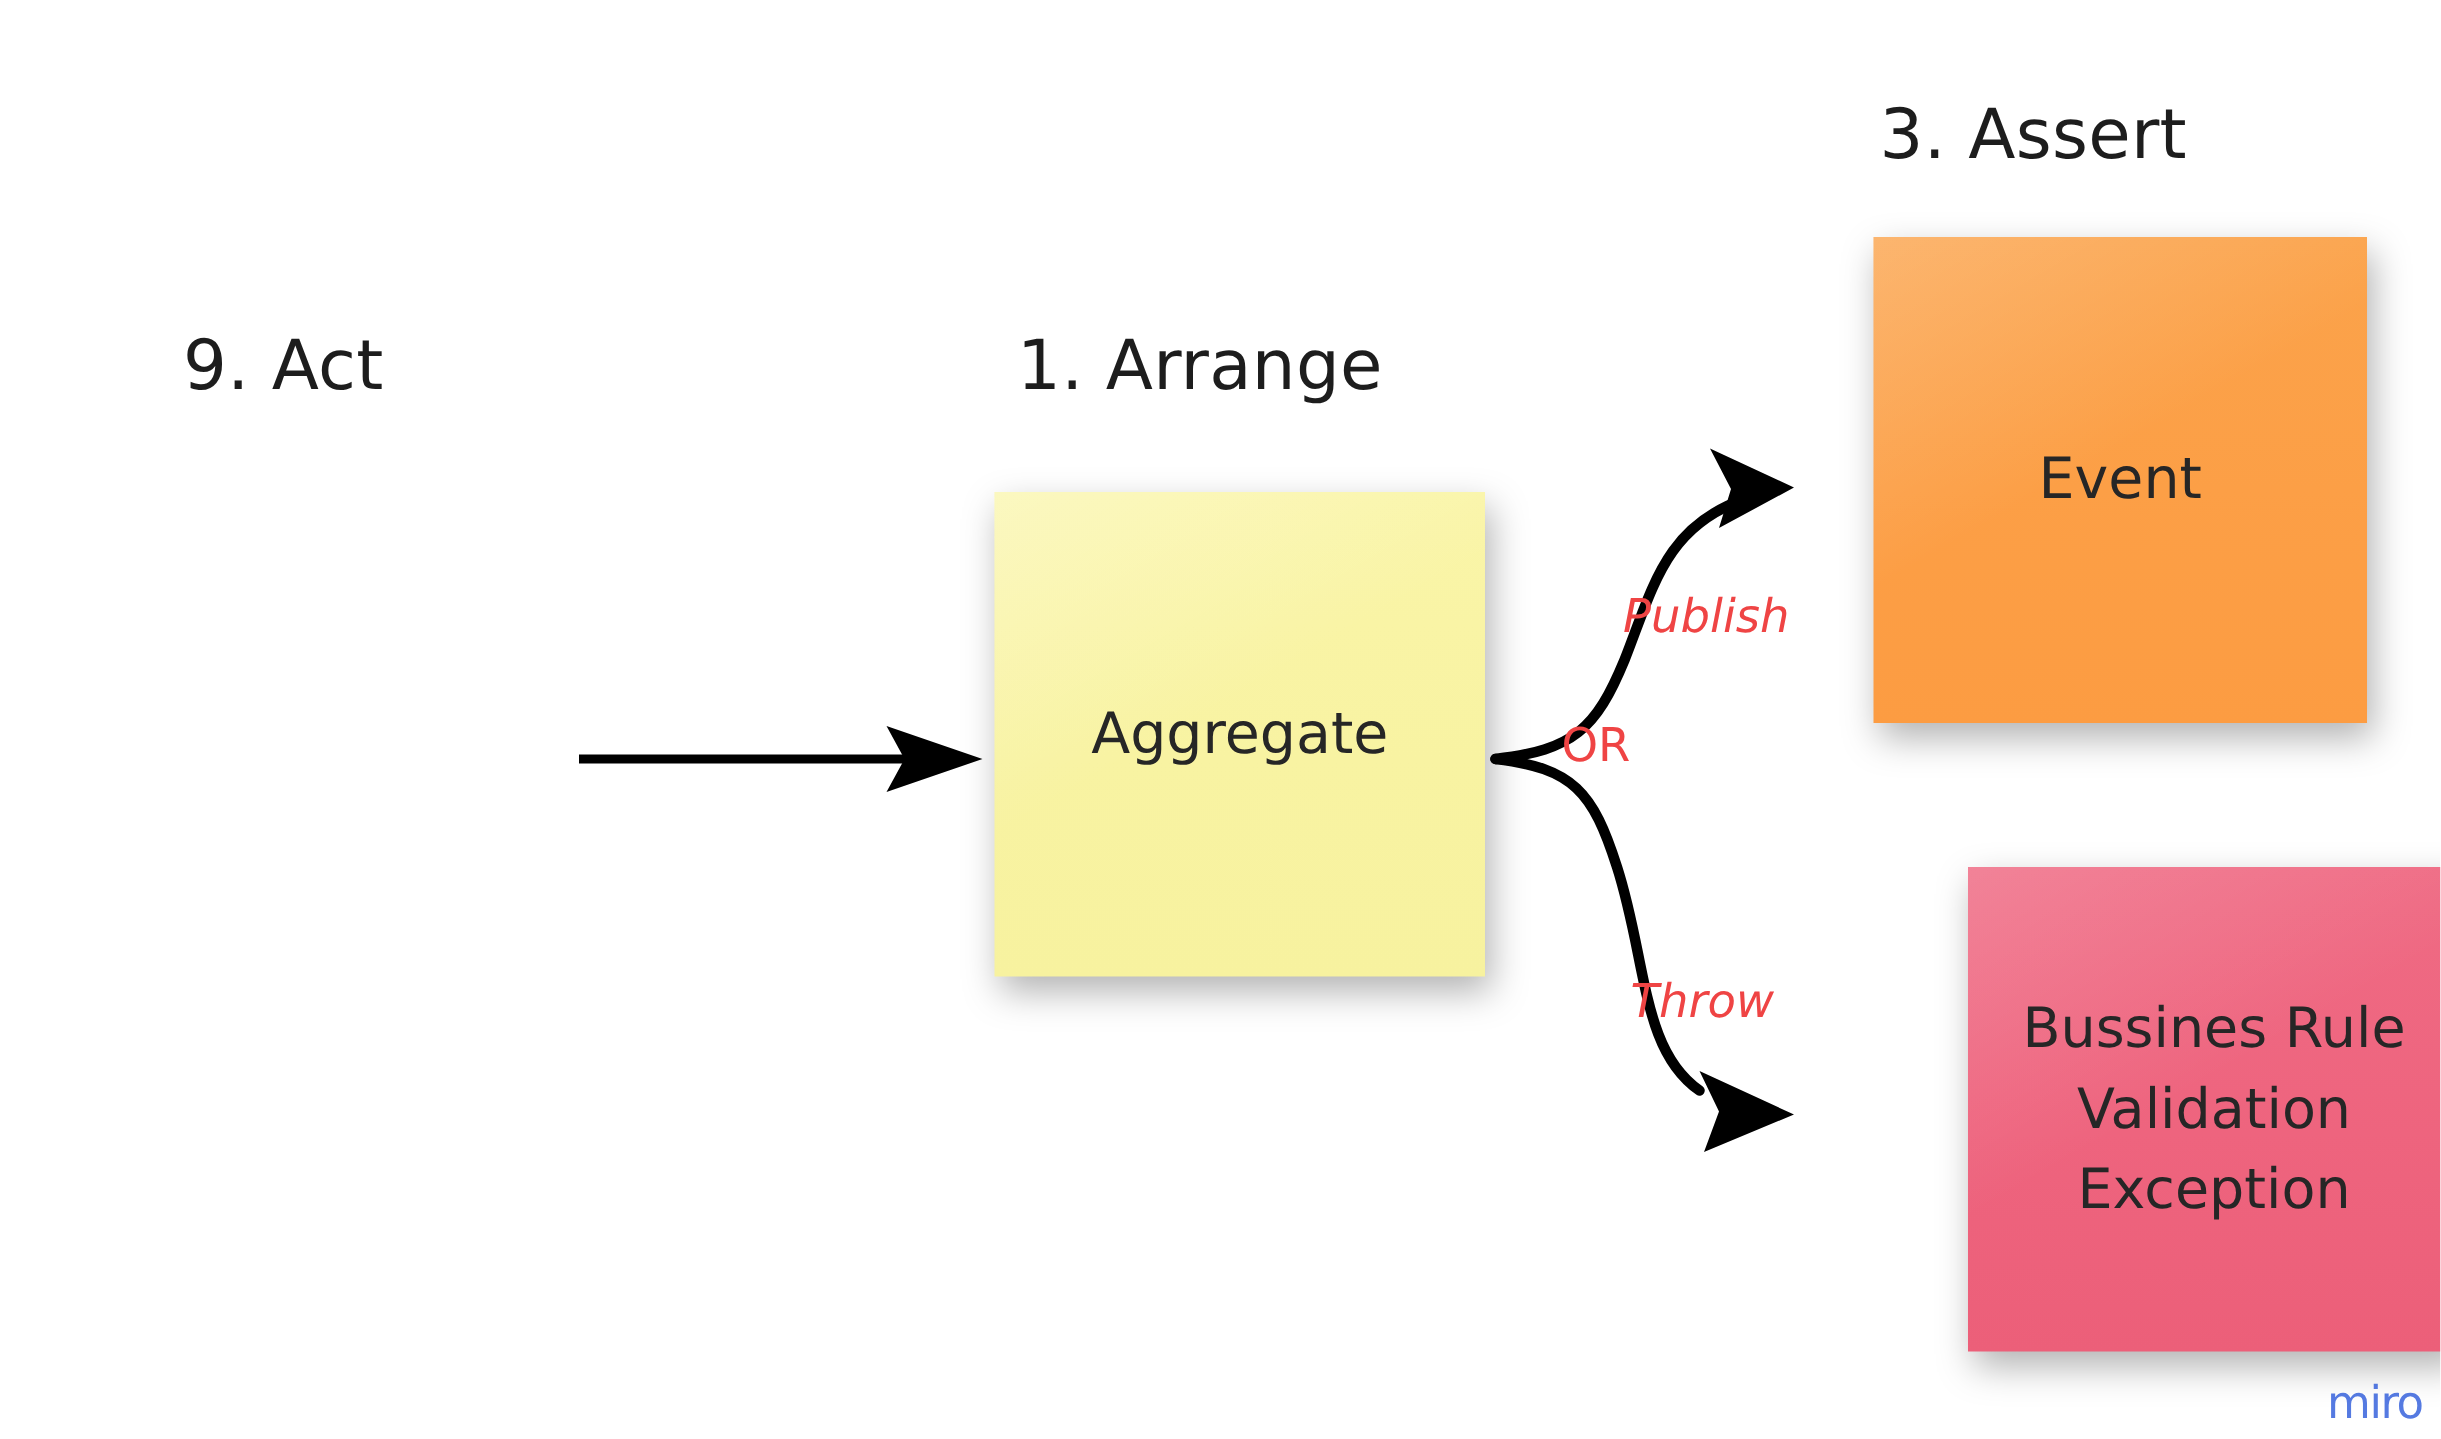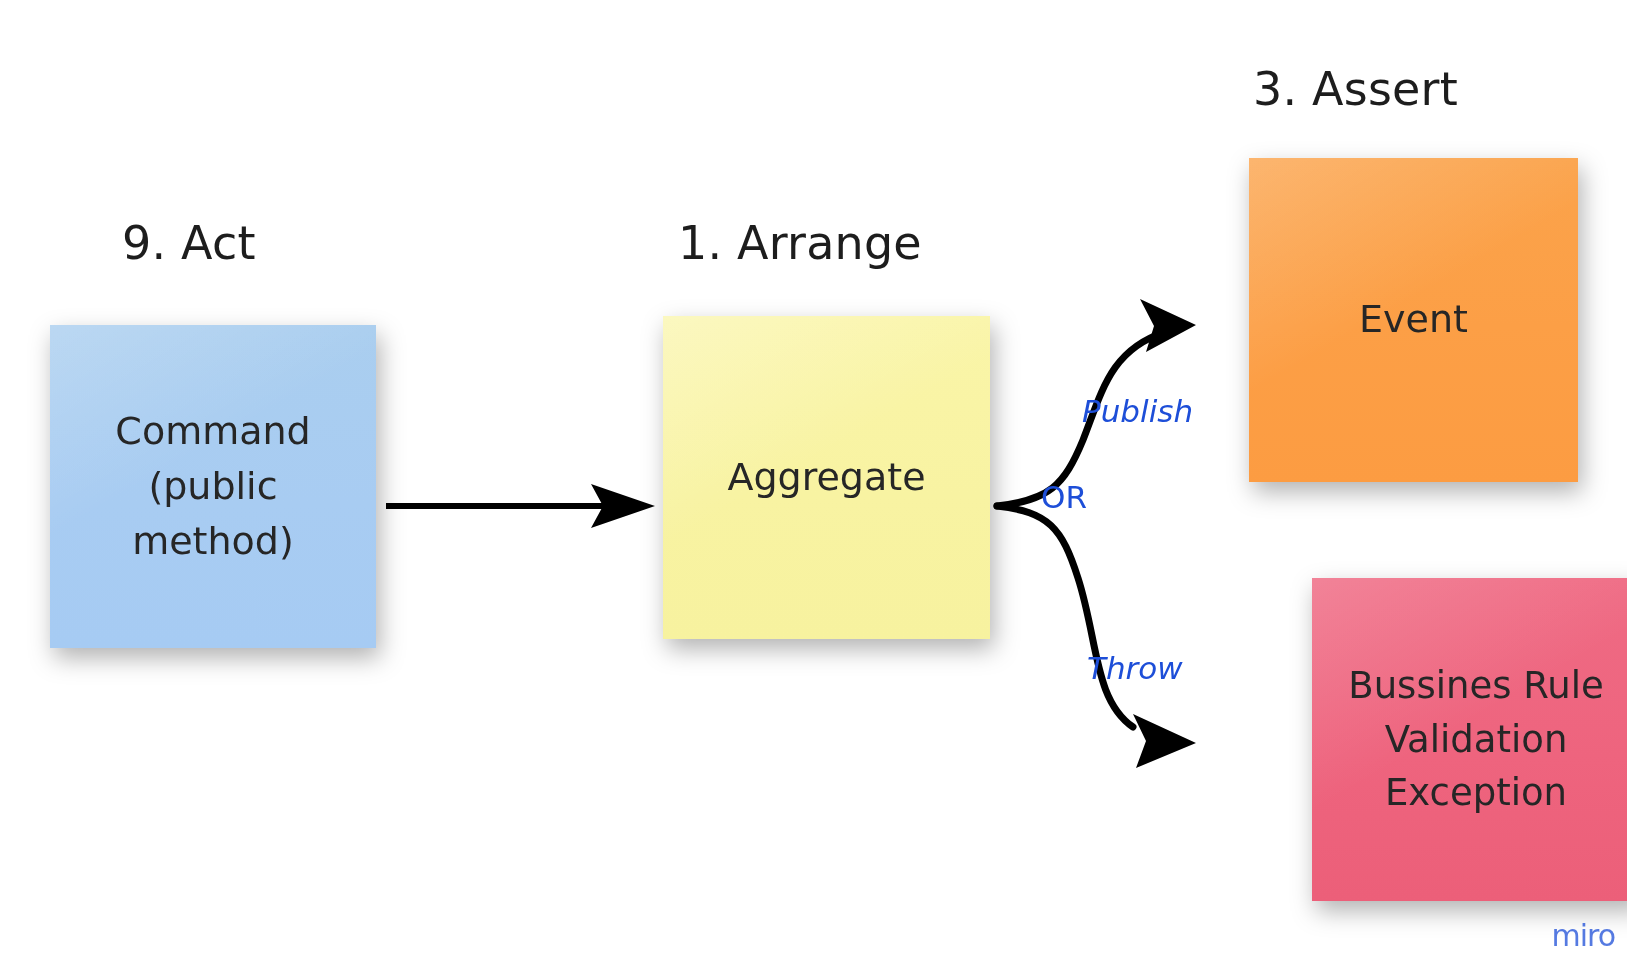--- a/index.html
+++ b/index.html
@@ -53,21 +53,21 @@
   }
 
   #note-command {
     left: 50px;  top: 325px;
     width: 326px; height: 323px;
     background:
       linear-gradient(150deg, rgba(255,255,255,0.20) 0%, rgba(255,255,255,0.0) 42%),
       linear-gradient(180deg, #aaceef 0%, #a8ccf2 55%, #a6cbf3 100%);
   }
   #note-aggregate {
-    left: 663px; top: 316px;
+    left: 663px; top: 328px;
     width: 327px; height: 323px;
     background:
       linear-gradient(150deg, rgba(255,255,255,0.28) 0%, rgba(255,255,255,0.0) 45%),
       linear-gradient(180deg, #faf5a8 0%, #f8f3a2 55%, #f7f29f 100%);
   }
   #note-event {
     left: 1249px; top: 158px;
     width: 329px; height: 324px;
     background:
       linear-gradient(150deg, rgba(255,255,255,0.20) 0%, rgba(255,255,255,0.0) 46%),
@@ -87,21 +87,21 @@
   #connectors {
     position: absolute;
     left: 0; top: 0;
     width: 1627px; height: 959px;
     pointer-events: none;
   }
 
   
   .edge-label {
     position: absolute;
-    color: #1d4ed8;
+    color: #ef4444;
     white-space: nowrap;
     line-height: 1;
   }
   #label-publish {
     left: 1082px; top: 396px;
     font-size: 31px;
     font-style: italic;
   }
   #label-or {
     left: 1041px; top: 482px;
@@ -131,25 +131,20 @@
 <body>
 
 <div id="canvas">
 
   <div class="section-title" id="title-act">9. Act</div>
 
   <div class="section-title" id="title-arrange">1. Arrange</div>
 
   <div class="section-title" id="title-assert">3. Assert</div>
 
-  <div class="note" id="note-command">
-    <span class="note-text">Command
-(public
-method)</span>
-  </div>
 
   <div class="note" id="note-aggregate">
     <span class="note-text">Aggregate</span>
   </div>
 
   <div class="note" id="note-event">
     <span class="note-text">Event</span>
   </div>
 
   <div class="note" id="note-exception">

